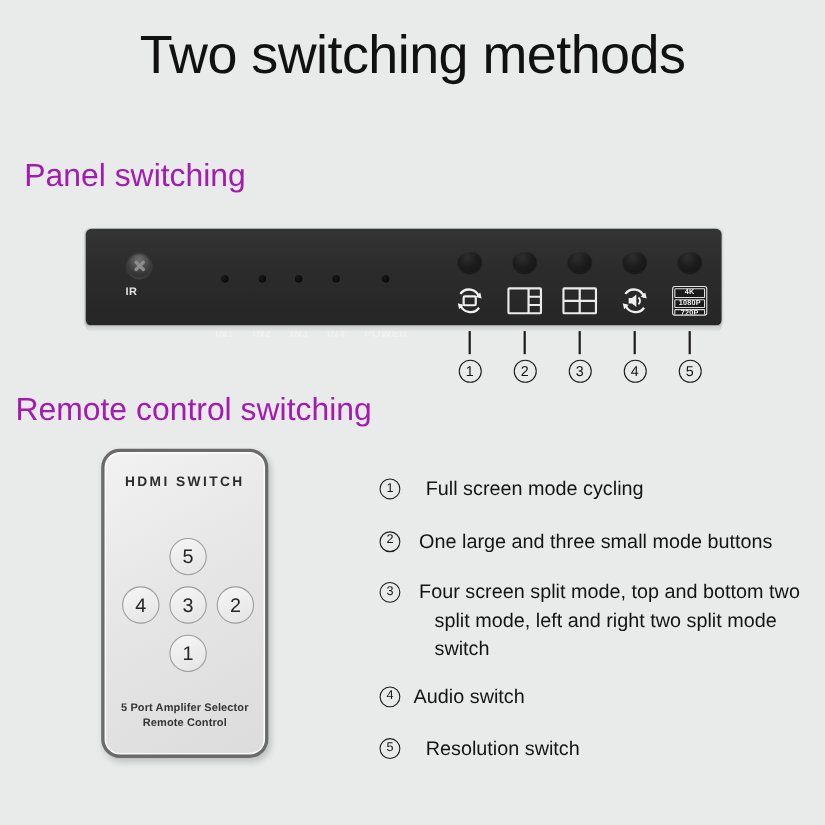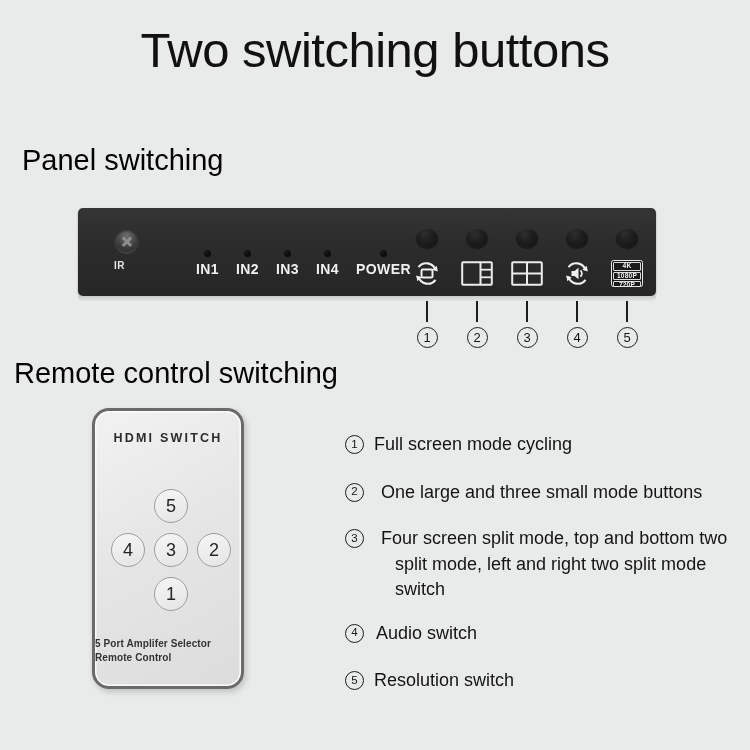--- a/index.html
+++ b/index.html
@@ -23,21 +23,21 @@
     text-align: center;
     font-size: 49px;
     font-weight: 400;
     color: #111;
     letter-spacing: -0.5px;
   }
   .section-heading {
     position: absolute;
     font-size: 29px;
     font-weight: 400;
-    color: #000000;
+    color: #a21caf;
   }
   #heading-panel { left: 22px; top: 144px; }
   #heading-remote { left: 14px; top: 357px; }
 
   
   .device-panel {
     position: absolute;
     left: 78px; top: 208px;
     width: 578px; height: 88px;
     background: linear-gradient(180deg,#343434 0%,#2c2c2c 40%,#262626 100%);
@@ -96,25 +96,26 @@
     align-items: center;
     gap: 4px;
   }
   .led-dot {
     width: 7px; height: 7px;
     border-radius: 50%;
     background: radial-gradient(circle at 35% 30%, #191919 0%, #0c0c0c 60%, #000 100%);
     box-shadow: 0 0 1px rgba(255,255,255,0.12);
   }
   .led-label {
-    font-size: 14px;
+    font-size: 10px;
     font-weight: 700;
     color: #f0f0f0;
     letter-spacing: 0.4px;
     white-space: nowrap;
+    margin-top: 37px;
   }
 
   
   .btn-row {
     position: absolute;
     left: 334px; top: 20px;
     display: flex;
     gap: 20px;
   }
   .btn-col {
@@ -236,20 +237,21 @@
   #key-5 { left: 59px; top: 0px; }
   #key-4 { left: 16px; top: 44px; }
   #key-3 { left: 59px; top: 44px; }
   #key-2 { left: 102px; top: 44px; }
   #key-1 { left: 59px; top: 88px; }
 
   .remote-footer {
     position: absolute;
     left: 0; bottom: 22px;
     width: 100%;
+    text-align: center;
     font-size: 10px;
     font-weight: 700;
     color: #333;
     line-height: 1.35;
     letter-spacing: 0.1px;
   }
 
   
   .legend {
     position: absolute;
@@ -272,30 +274,30 @@
     font-size: 11.5px;
     color: #141414;
     line-height: 1;
     margin-top: 3px;
   }
   .legend-text {
     font-size: 18px;
     color: #141414;
     line-height: 1.42;
   }
-  .gap-wide .legend-text { margin-left: 10px; }
+  .gap-wide .legend-text { margin-left: 23px; }
   .gap-tight .legend-text { margin-left: 17px; }
   .legend-text .indent { display: block; padding-left: 14px; }
 </style>
 </head>
 <body>
 
 <div id="page">
 
-  <div class="main-title">Two switching buttons</div>
+  <div class="main-title">Two switching methods</div>
 
   <div class="section-heading" id="heading-panel">Panel switching</div>
 
   <div class="device-panel">
 
     <div class="ir-sensor"></div>
     <div class="ir-label">IR</div>
 
     <div class="led-group">
       <div class="led-item">

